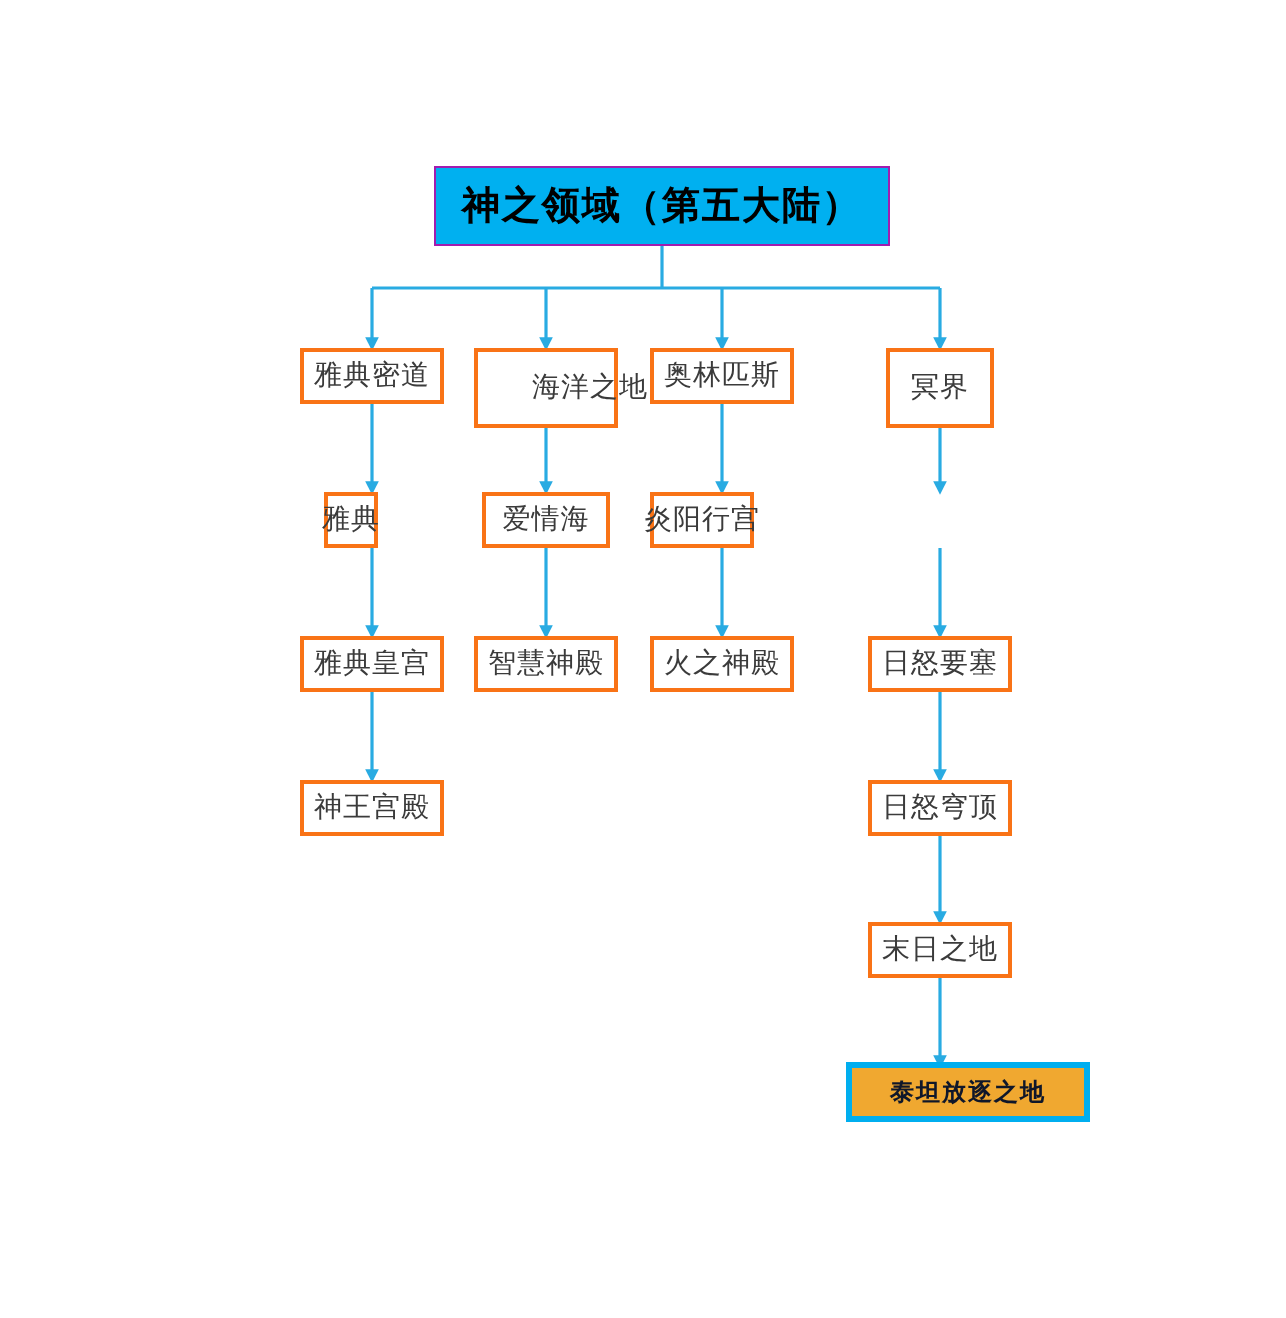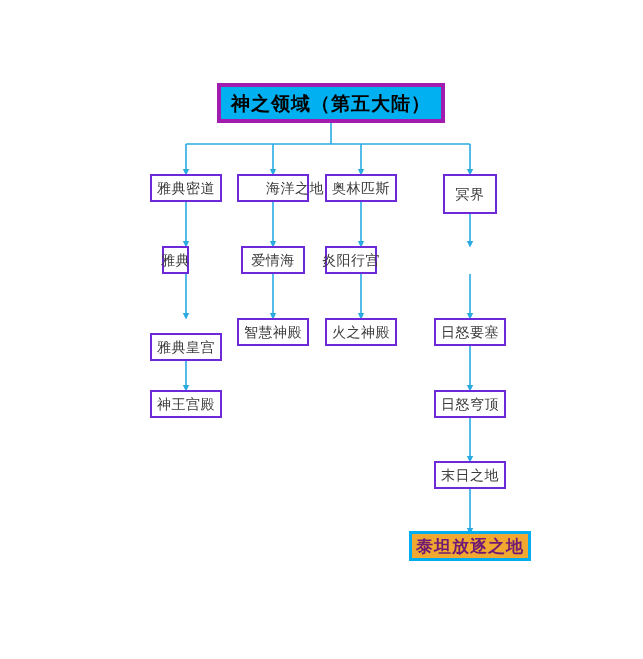--- a/index.html
+++ b/index.html
@@ -32,45 +32,46 @@
     pointer-events: none;
   }
 
   .node {
     position: absolute;
     box-sizing: border-box;
     display: flex;
     align-items: center;
     justify-content: center;
     background: #ffffff;
-    border: 2px solid #6d28d9;
+    border: 2px solid #f97316;
     color: #3b3b3b;
     font-size: 14px;
     line-height: 1;
     letter-spacing: 0.5px;
     white-space: nowrap;
     user-select: none;
   }
 
   .node.root {
     background: #00B0F0;
-    border: 4px solid #a21caf;
+    border: 1px solid #a21caf;
     color: #000000;
     font-size: 19px;
     font-weight: bold;
     letter-spacing: 1px;
   }
 
   .node.highlight {
     background: #F0A830;
     border: 3px solid #00AEEF;
-    color: #701a75;
-    font-size: 17px;
+    color: #0f172a;
+    font-size: 12px;
     font-weight: bold;
     letter-spacing: 1px;
+    margin-left: 14px;
   }
 </style>
 </head>
 <body>
 
 <div id="diagram-canvas">
 
   <svg id="connector-layer" viewBox="0 0 643 659" width="643" height="659" xmlns="http://www.w3.org/2000/svg">
     <defs>
       <marker id="arrowhead" markerWidth="8" markerHeight="8" refX="3.4" refY="4" orient="auto" markerUnits="userSpaceOnUse">
@@ -104,24 +105,24 @@
       <path d="M470,346 L470,388" marker-end="url(#arrowhead)"></path>
       <path d="M470,417 L470,459" marker-end="url(#arrowhead)"></path>
       <path d="M470,488 L470,531" marker-end="url(#arrowhead)"></path>
     </g>
   </svg>
 
   <div class="node root" style="left:217px; top:83px; width:228px; height:40px;">神之领域（第五大陆）</div>
 
   <div class="node" style="left:150px; top:174px; width:72px; height:28px;">雅典密道</div>
   <div class="node" style="left:162px; top:246px; width:27px; height:28px;">雅典</div>
-  <div class="node" style="left:150px; top:318px; width:72px; height:28px;margin-top:15px;">雅典皇宫</div>
+  <div class="node" style="left:150px; top:318px; width:72px; height:28px;">雅典皇宫</div>
   <div class="node" style="left:150px; top:390px; width:72px; height:28px;">神王宫殿</div>
 
-  <div class="node" style="left:237px; top:174px; width:72px; height:28px;padding-left:44px;">海洋之地</div>
+  <div class="node" style="left:237px; top:174px; width:72px; height:40px;padding-left:44px;">海洋之地</div>
   <div class="node" style="left:241px; top:246px; width:64px; height:28px;">爱情海</div>
   <div class="node" style="left:237px; top:318px; width:72px; height:28px;">智慧神殿</div>
 
   <div class="node" style="left:325px; top:174px; width:72px; height:28px;">奥林匹斯</div>
   <div class="node" style="left:325px; top:246px; width:52px; height:28px;">炎阳行宫</div>
   <div class="node" style="left:325px; top:318px; width:72px; height:28px;">火之神殿</div>
 
   <div class="node" style="left:443px; top:174px; width:54px; height:40px;text-align:center;">冥界</div>
   <div class="node" style="left:434px; top:318px; width:72px; height:28px;">日怒要塞</div>
   <div class="node" style="left:434px; top:390px; width:72px; height:28px;">日怒穹顶</div>

